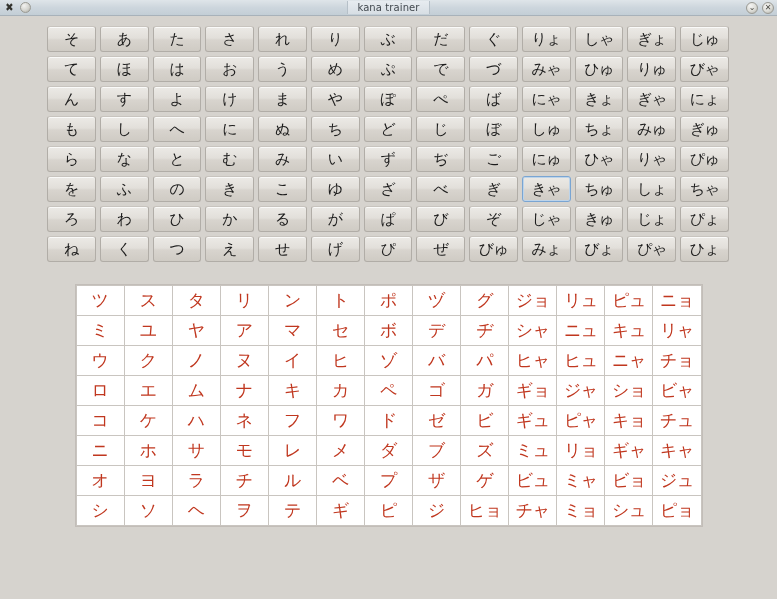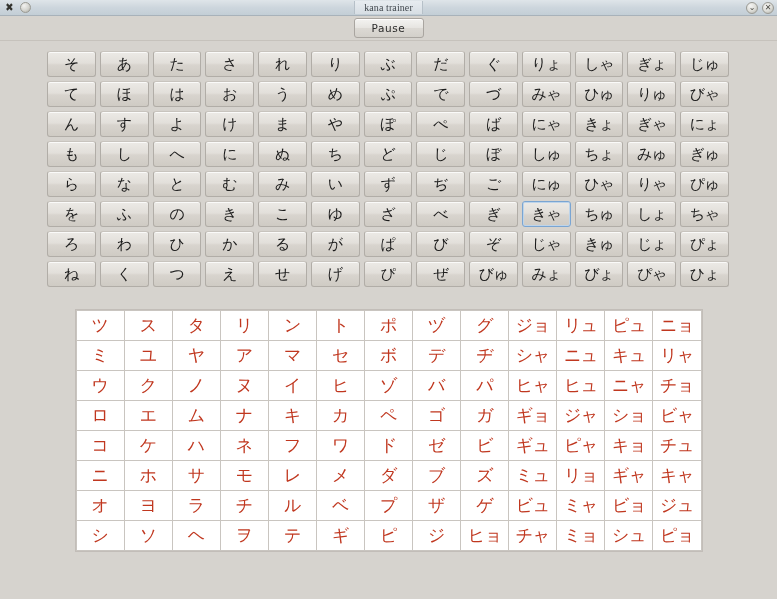--- a/index.html
+++ b/index.html
@@ -54,21 +54,20 @@
     font-family: "DejaVu Sans", sans-serif;
     letter-spacing: 0.1px;
     pointer-events: none;
   }
   .tb-title-inner {
     display: inline-block;
     border-left: 1px solid #b6c0c8;
     border-right: 1px solid #b6c0c8;
     padding: 1px 9px 1px 9px;
     background: linear-gradient(to bottom, #e7ecf0, #d7dee4);
-    font-family: Liberation Serif, serif;
   }
   .tb-icon {
     width: 13px;
     height: 13px;
     display: inline-flex;
     align-items: center;
     justify-content: center;
     font-size: 9px;
     line-height: 1;
   }
@@ -223,23 +222,20 @@
     </div>
     <div class="tb-center">
       <span class="tb-title-inner">kana trainer</span>
     </div>
     <div class="tb-right" style="margin-left:auto">
       <span class="tb-btn">⌄</span>
       <span class="tb-btn">✕</span>
     </div>
   </div>
 
-  <div class="toolbar">
-    <button class="pause-button">Pause</button>
-  </div>
 
   <div class="content">
 
     <div class="grid" id="hiragana-grid">
         <div class="kana-button">そ</div>
         <div class="kana-button">あ</div>
         <div class="kana-button">た</div>
         <div class="kana-button">さ</div>
         <div class="kana-button">れ</div>
         <div class="kana-button">り</div>

